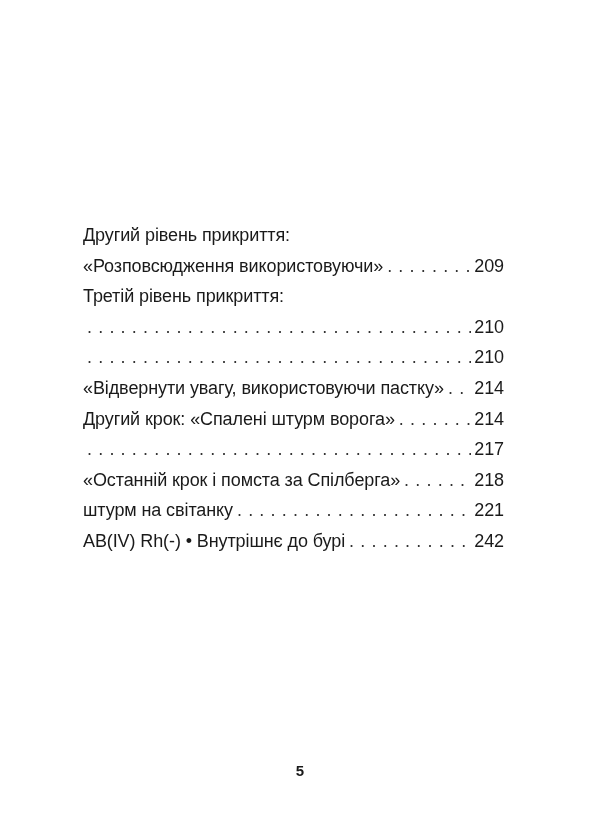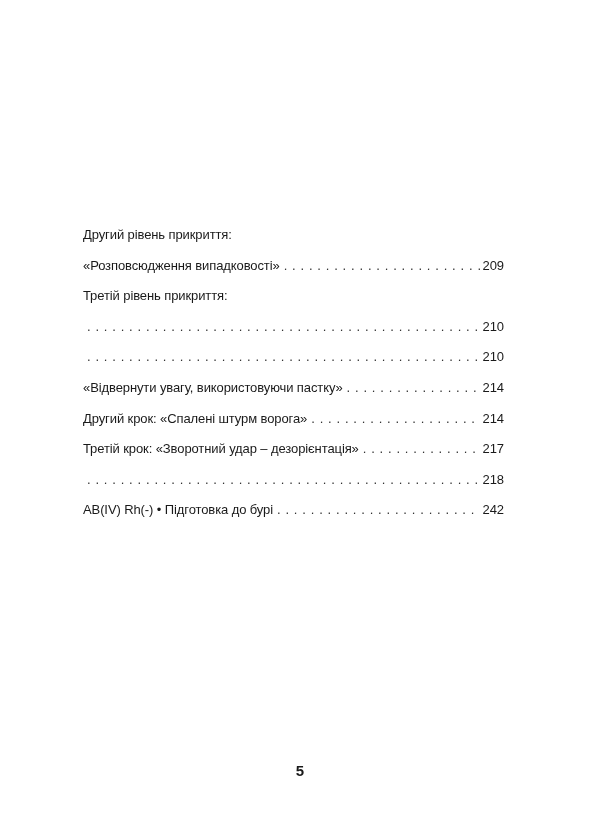--- a/index.html
+++ b/index.html
@@ -4,21 +4,21 @@
   <style>
     html, body { margin: 0; padding: 0; }
     body {
       width: 600px; height: 828px; background: #ffffff; position: relative; overflow: hidden;
       font-family: "Liberation Sans", "DejaVu Sans", sans-serif; color: #1a1a1a;
     }
     .toc {
       position: absolute; left: 83px; top: 220px; width: 421px;
     }
     .line {
-      height: 30.6px; line-height: 30.6px; font-size: 13px;
+      height: 30.6px; line-height: 30.6px; font-size: 18px;
       display: flex; align-items: baseline; white-space: nowrap; letter-spacing: -0.1px;
     }
     .line .title { flex: 0 0 auto; }
     .line .leader {
       flex: 1 1 auto; overflow: hidden; margin: 0 3px 0 4px;
       letter-spacing: 3.4px; color: #333;
     }
     .line .leader::before {
       content: ". . . . . . . . . . . . . . . . . . . . . . . . . . . . . . . . . . . . . . . . . . . . . . . . . . . . . . . . . .";
       letter-spacing: 0px; word-spacing: 1.2px;
@@ -30,21 +30,21 @@
     }
   </style>
 </head>
 <body>
 
 <div class="toc">
   <div class="line">
     <span class="title">Другий рівень прикриття:</span>
   </div>
   <div class="line">
-    <span class="title">«Розповсюдження випадковості»</span>
+    <span class="title">«Розповсюдження використовуючи»</span>
     <span class="leader"></span>
     <span class="page">209</span>
   </div>
   <div class="line">
     <span class="title">Третій рівень прикриття:</span>
   </div>
   <div class="line">
     <span class="leader"></span>
     <span class="page">210</span>
   </div>
@@ -56,28 +56,33 @@
     <span class="title">«Відвернути увагу, використовуючи пастку»</span>
     <span class="leader"></span>
     <span class="page">214</span>
   </div>
   <div class="line">
     <span class="title">Другий крок: «Спалені штурм ворога»</span>
     <span class="leader"></span>
     <span class="page">214</span>
   </div>
   <div class="line">
-    <span class="title">Третій крок: «Зворотний удар – дезорієнтація»</span>
     <span class="leader"></span>
     <span class="page">217</span>
   </div>
   <div class="line">
+    <span class="title">«Останній крок і помста за Спілберга»</span>
     <span class="leader"></span>
     <span class="page">218</span>
   </div>
   <div class="line">
-    <span class="title">AB(IV) Rh(-) • Підготовка до бурі</span>
+    <span class="title">штурм на світанку</span>
+    <span class="leader"></span>
+    <span class="page">221</span>
+  </div>
+  <div class="line">
+    <span class="title">AB(IV) Rh(-) • Внутрішнє до бурі</span>
     <span class="leader"></span>
     <span class="page">242</span>
   </div>
 </div>
 
 <div class="page-number">5</div>
 
 </body></html>

